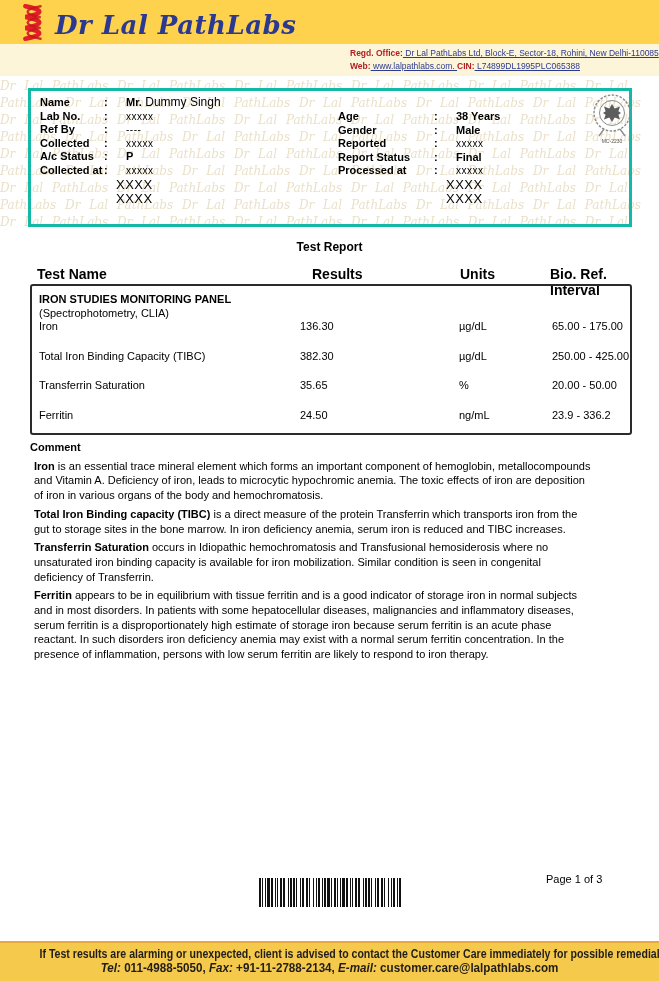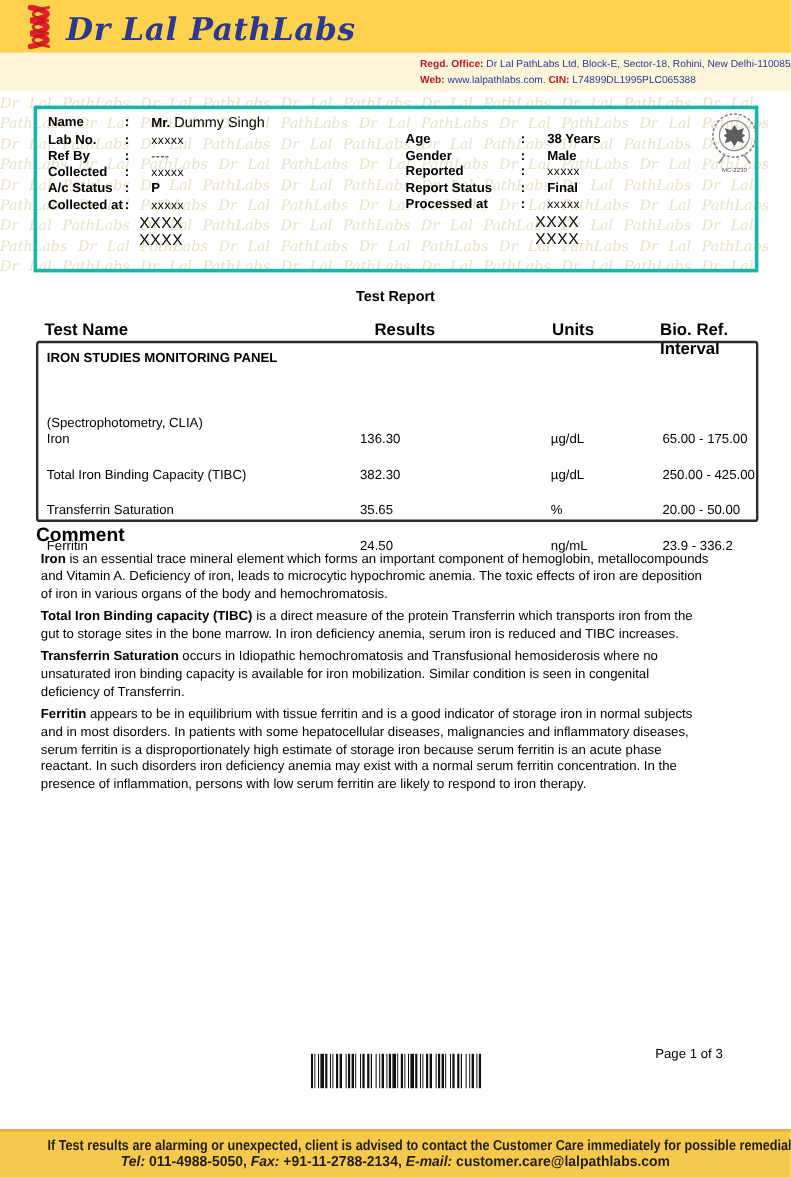--- a/index.html
+++ b/index.html
@@ -14,21 +14,21 @@
   
   .header-band { position:absolute; top:0; left:0; right:0; height:44px; background:#FFD24E; }
   .brand-logo { position:absolute; left:20px; top:4px; display:flex; align-items:center; gap:9px; }
   .brand-name {
     font-family:"DejaVu Serif", serif; font-style:italic; font-weight:bold;
     color:#2B3990; font-size:26px; letter-spacing:0.5px; white-space:nowrap;
   }
   .substrip { position:absolute; top:44px; left:0; right:0; height:32px; background:#FCF5DA; }
   .regd { position:absolute; left:350px; top:3px; font-size:8.5px; line-height:13px; white-space:nowrap; }
   .regd .lbl { color:#B01E24; font-weight:bold; }
-  .regd .val { color:#2B3990; }
+  .regd .val { color:#2B3990;text-decoration:underline; }
 
   
   .watermark {
     position:absolute; top:78px; left:0; width:659px; height:152px; overflow:hidden;
     font-family:"DejaVu Serif", serif; font-style:italic;
     color:rgba(200,174,110,0.38); font-size:12px; line-height:17px; word-spacing:5px;
     z-index:0; pointer-events:none;
   }
 
   
@@ -55,29 +55,29 @@
   
   .report-title { position:absolute; top:240px; left:0; right:0; text-align:center;
                   font-weight:bold; font-size:12px; }
   .thead { position:absolute; top:266px; left:37px; width:595px;
            display:grid; grid-template-columns:261px 159px 93px auto;
            font-weight:bold; font-size:14px; }
   .panel { position:absolute; left:30px; top:284px; width:602px; height:151px;
            border:2px solid #2b2b2b; border-radius:3px; padding:6px 0 0 7px;
            font-size:11px; background:transparent; z-index:1; }
   .panel-name { font-weight:bold; line-height:14px; }
-  .panel-method { line-height:14px;margin-top:40px; }
+  .panel-method { line-height:14px; }
   .trow { display:grid; grid-template-columns:261px 159px 93px auto; height:29.5px;
           align-items:start; }
   .trow:first-of-type { margin-top:6px; }
 
   
   .comment { position:absolute; left:30px; top:440px; width:566px;
              font-size:11px; line-height:14.7px; z-index:1; }
-  .comment h4 { margin:0; font-size:16px; }
+  .comment h4 { margin:0; font-size:11px; }
   .comment p { margin:4px; }
 
   
   .pageno { position:absolute; left:546px; top:873px; font-size:11px; }
   .barcode { position:absolute; left:259px; top:878px; width:142px; height:29px;
              overflow:hidden; white-space:nowrap; font-size:0; background:#fff; }
 
   .footer-band { position:absolute; left:0; right:0; bottom:0; height:40px;
                  background:#F5C94B; border-top:2px solid #E9A83C;
                  color:#211d19; text-align:center; }

